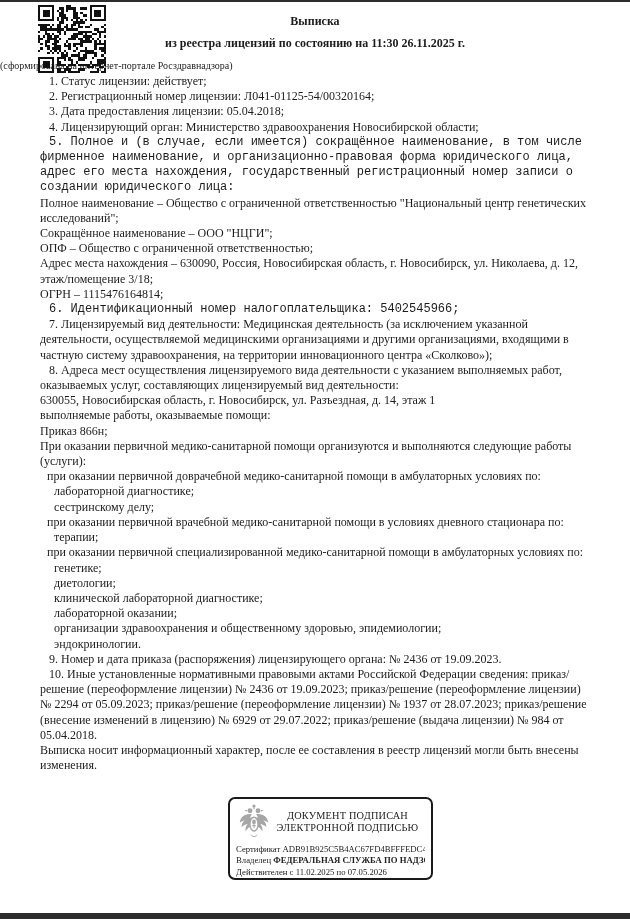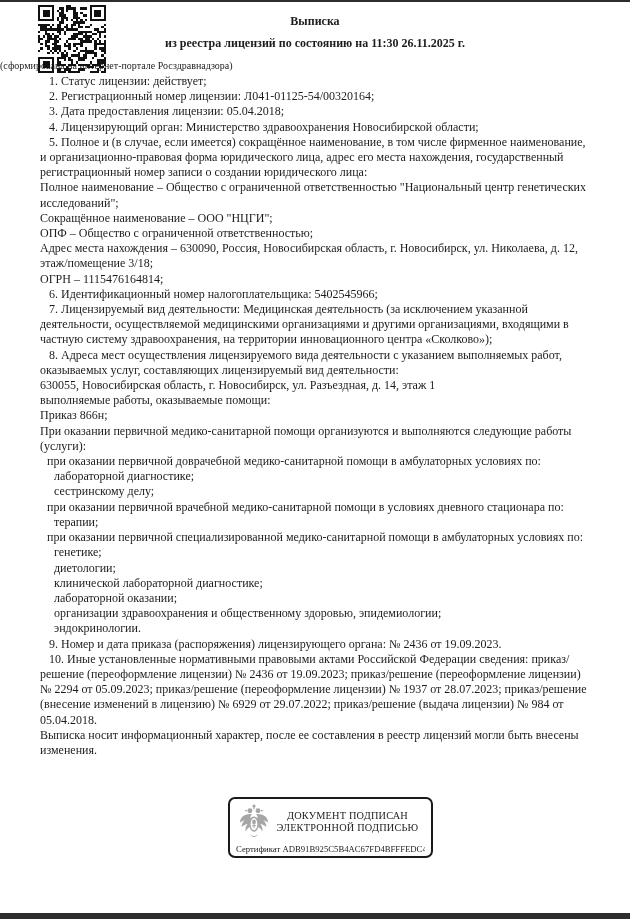--- a/index.html
+++ b/index.html
@@ -35,27 +35,27 @@
     font-size:12px;
     line-height:15.2px;
     text-align:left;
   }
   .content p{margin:0;padding:0;}
   .num{text-indent:9px;}
   .plain{text-indent:0;}
   .sub{text-indent:7px;}
   .item{text-indent:14px;}
   .g2{margin-top:2px;}
-  .g3{margin-top:3px;}
+  .g3{margin-top:3px;font-family:Liberation Mono, monospace;}
   .g4{margin-top:4px;}
 
   .stamp{
     position:absolute;
     left:228px;top:797px;
-    width:205px;height:61px;
+    width:205px;height:83px;
     box-sizing:border-box;
     border:2px solid #1a1a1a;
     border-radius:7px;
     background:#ffffff;
     padding:4px 6px 3px 6px;
     overflow:hidden;
   }
   .stamp-head{display:flex;align-items:center;}
   .stamp-emblem{flex:0 0 32px;height:38px;margin-left:2px;}
   .stamp-titles{

